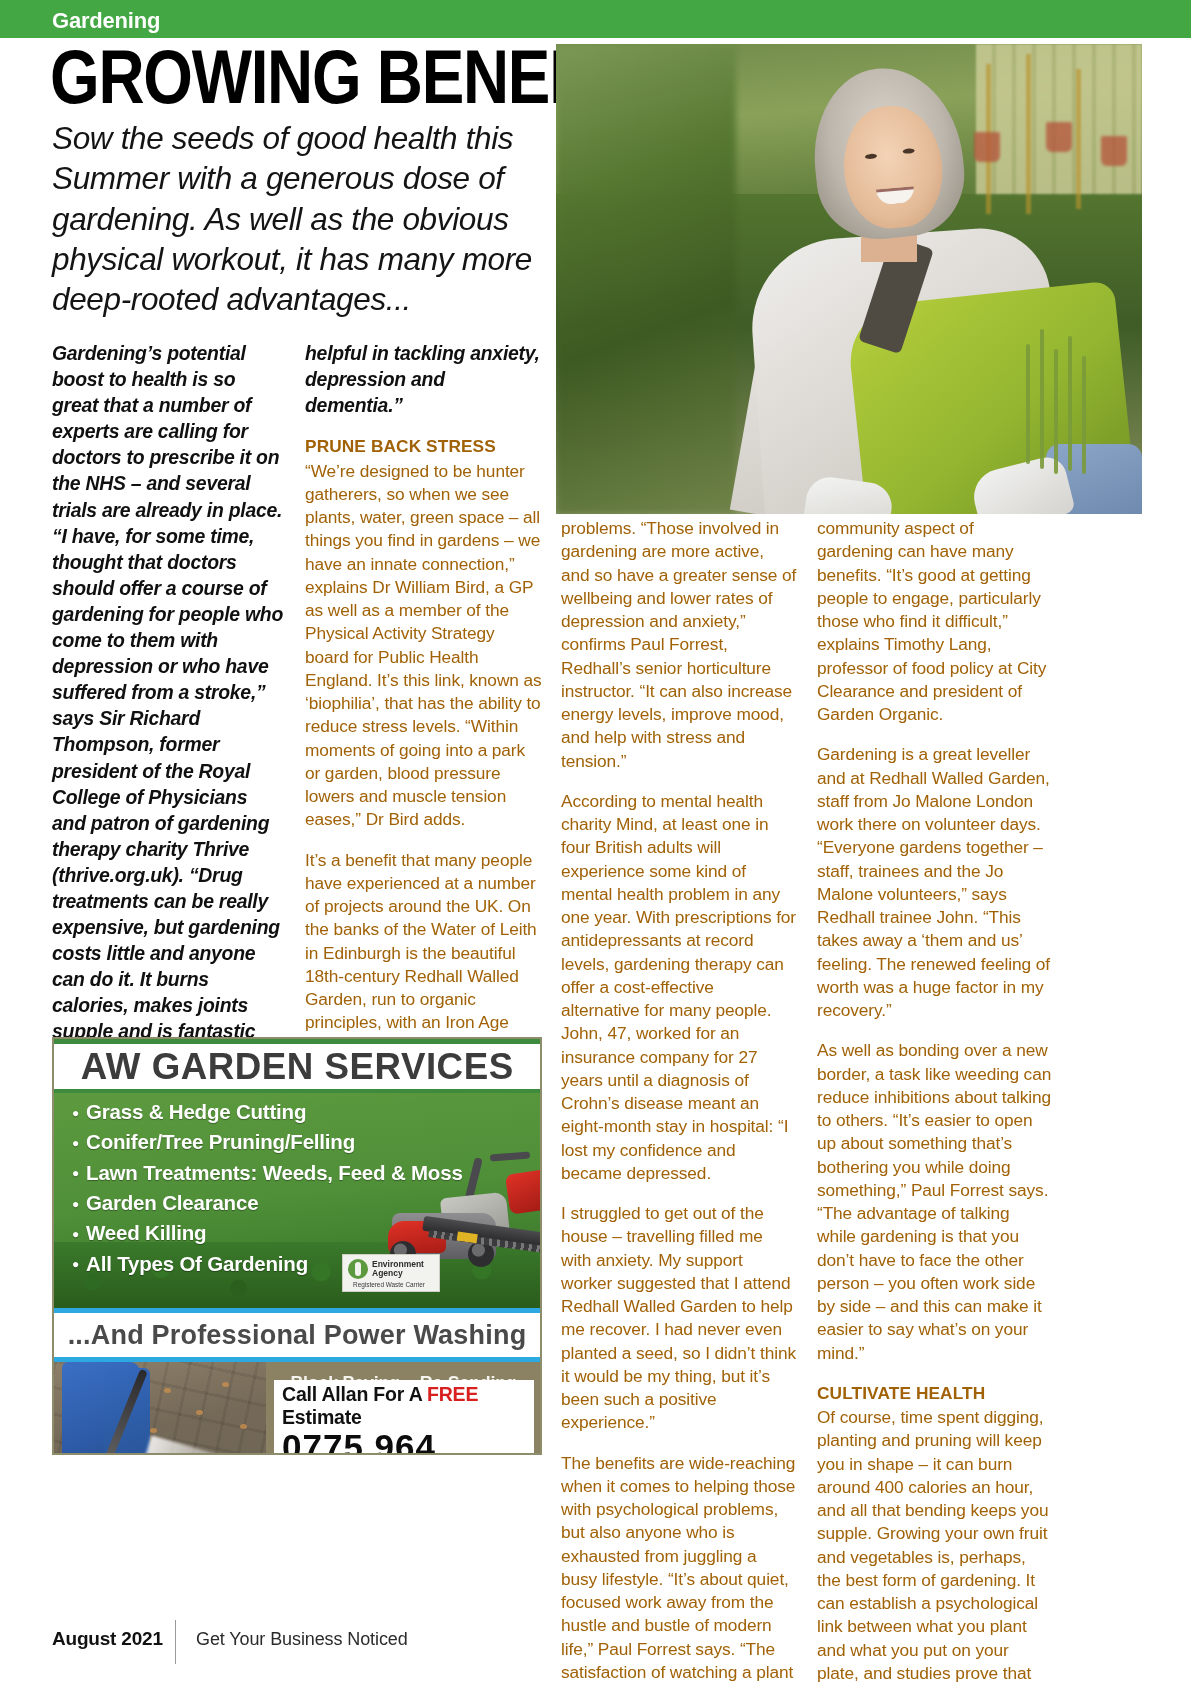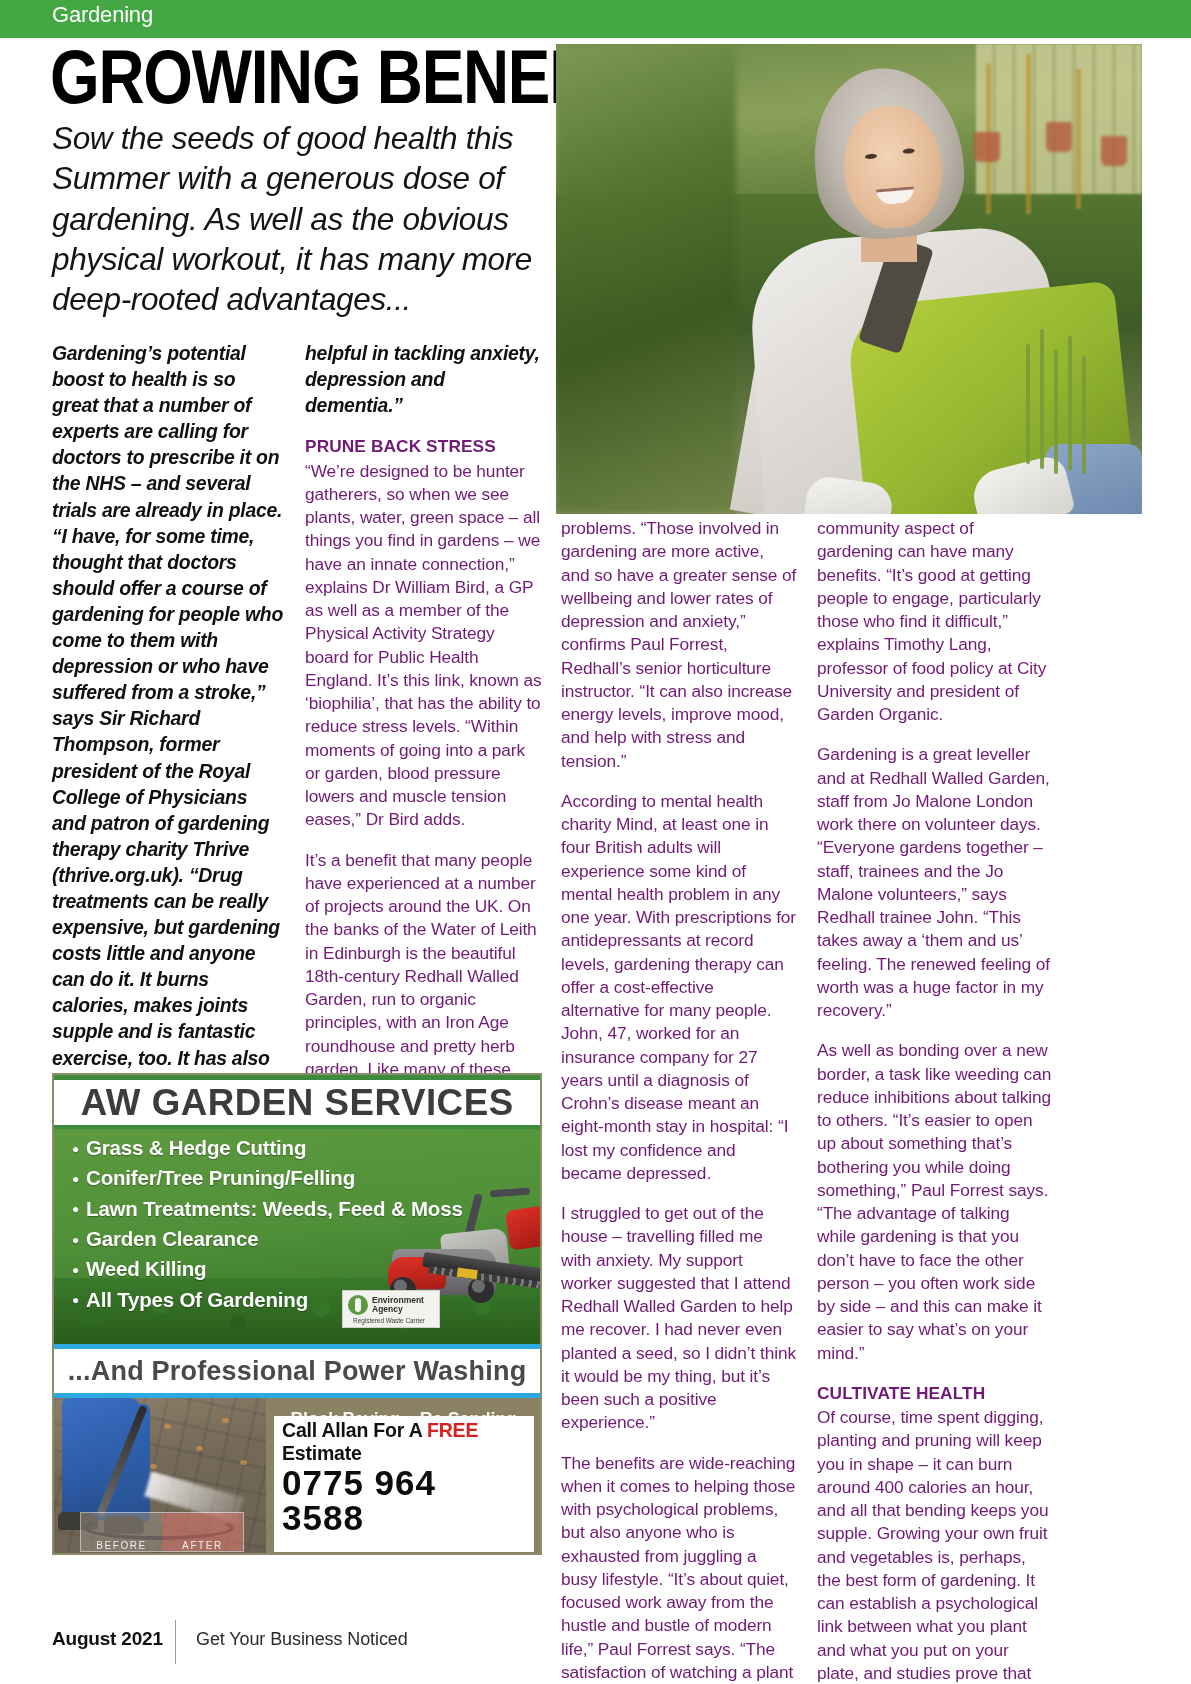--- a/index.html
+++ b/index.html
@@ -19,23 +19,23 @@
 
   
   #section-bar {
     position: absolute;
     left: 0; top: 0;
     width: 1191px; height: 38px;
     background: #43a844;
   }
   #section-bar .label {
     position: absolute;
-    left: 52px; top: 2px;
+    left: 52px; top: 8px;
     color: #ffffff;
-    font-weight: normal;
+    font-weight: bold;
     font-size: 22px;
     letter-spacing: -0.2px;
   }
 
   
   #headline {
     position: absolute;
     left: 50px; top: 42px;
     font-family: "Liberation Sans", sans-serif;
     font-weight: bold;
@@ -167,45 +167,44 @@
     font-weight: bold;
     font-size: 19.4px;
     line-height: 1.345;
     letter-spacing: -0.25px;
     color: #101010;
   }
   .body-text {
     font-size: 17.3px;
     line-height: 1.345;
     letter-spacing: -0.1px;
-    color: #701a75;
+    color: #a16207;
   }
   .body-text p { margin-bottom: 17px; }
   .body-text p:last-child { margin-bottom: 0; }
   .subhead {
     font-weight: bold;
     font-size: 17.3px;
     letter-spacing: 0.1px;
     margin-bottom: 1px;
   }
 
   #col1 { left: 52px; top: 340px; width: 232px; }
   #col2 { left: 305px; top: 340px; width: 237px; }
   #col3 { left: 561px; top: 517px; width: 236px; }
   #col4 { left: 817px; top: 517px; width: 236px; }
 
   
   #ad {
     position: absolute;
     left: 52px; top: 1037px;
-    width: 490px; height: 482px;
+    width: 490px; height: 418px;
     background: #bef264;
     border: 2px solid #8d8c6b;
     overflow: hidden;
-    margin-top: 36px;
   }
   .ad-top-rule { height: 5px; background: #3e8b3e; }
   .ad-title-bar {
     height: 49px; background: #ffffff;
     display: flex; align-items: center; justify-content: center;
     border-bottom: 4px solid #3e8b3e;
   }
   .ad-title {
     font-weight: bold; font-size: 36px; color: #3c3c3c;
     letter-spacing: 0.5px;
@@ -484,21 +483,21 @@
 
   <div class="col body-text" id="col3">
     <p>problems. “Those involved in gardening are more active, and so have a greater sense of wellbeing and lower rates of depression and anxiety,” confirms Paul Forrest, Redhall’s senior horticulture instructor. “It can also increase energy levels, improve mood, and help with stress and tension.”</p>
     <p>According to mental health charity Mind, at least one in four British adults will experience some kind of mental health problem in any one year. With prescriptions for antidepressants at record levels, gardening therapy can offer a cost-effective alternative for many people. John, 47, worked for an insurance company for 27 years until a diagnosis of Crohn’s disease meant an eight-month stay in hospital: “I lost my confidence and became depressed.</p>
     <p>I struggled to get out of the house – travelling filled me with anxiety. My support worker suggested that I attend Redhall Walled Garden to help me recover. I had never even planted a seed, so I didn’t think it would be my thing, but it’s been such a positive experience.”</p>
     <p>The benefits are wide-reaching when it comes to helping those with psychological problems, but also anyone who is exhausted from juggling a busy lifestyle. “It’s about quiet, focused work away from the hustle and bustle of modern life,” Paul Forrest says. “The satisfaction of watching a plant grow can really help to ease the pressure that we all feel at times from day-to-day life.”</p>
 
   </div>
 
   <div class="col body-text" id="col4">
-    <p>community aspect of gardening can have many benefits. “It’s good at getting people to engage, particularly those who find it difficult,” explains Timothy Lang, professor of food policy at City University and president of Garden Organic.</p>
+    <p>community aspect of gardening can have many benefits. “It’s good at getting people to engage, particularly those who find it difficult,” explains Timothy Lang, professor of food policy at City Clearance and president of Garden Organic.</p>
     <p>Gardening is a great leveller and at Redhall Walled Garden, staff from Jo Malone London work there on volunteer days. “Everyone gardens together – staff, trainees and the Jo Malone volunteers,” says Redhall trainee John. “This takes away a ‘them and us’ feeling. The renewed feeling of worth was a huge factor in my recovery.”</p>
     <p>As well as bonding over a new border, a task like weeding can reduce inhibitions about talking to others. “It’s easier to open up about something that’s bothering you while doing something,” Paul Forrest says. “The advantage of talking while gardening is that you don’t have to face the other person – you often work side by side – and this can make it easier to say what’s on your mind.”</p>
     <div class="subhead">CULTIVATE HEALTH</div>
     <p>Of course, time spent digging, planting and pruning will keep you in shape – it can burn around 400 calories an hour, and all that bending keeps you supple. Growing your own fruit and vegetables is, perhaps, the best form of gardening. It can establish a psychological link between what you plant and what you put on your plate, and studies prove that people who grow their own food tend to eat more healthily. “A number of school projects show that children who are involved with cultivating fruit and vegetables are more likely to eat them,” Professor Lang says.</p>
   </div>
 
   <div id="ad">
     <div class="ad-top-rule"></div>
     <div class="ad-title-bar">
       <span class="ad-title">AW GARDEN SERVICES</span>

